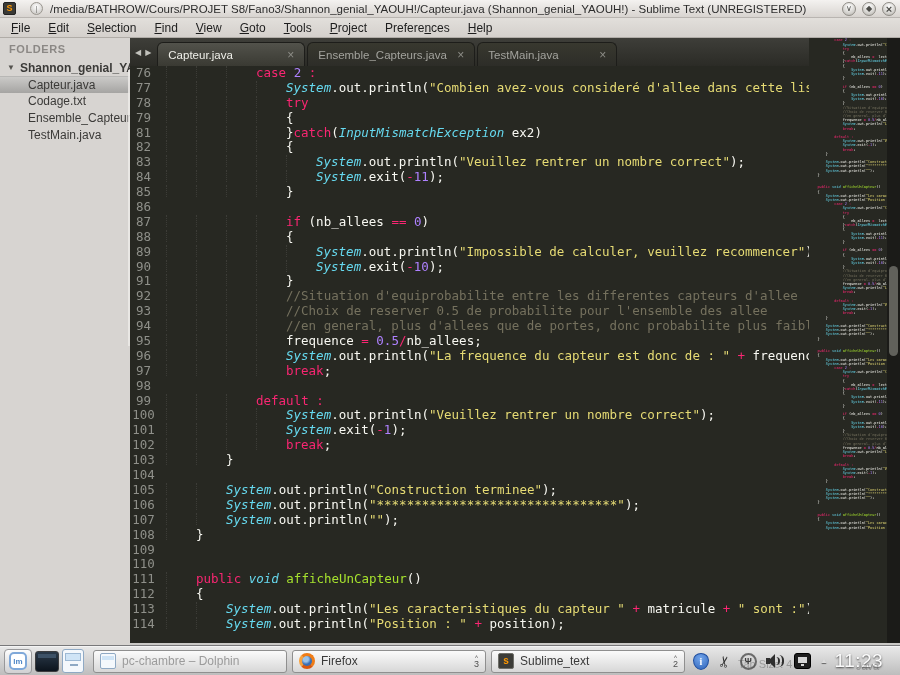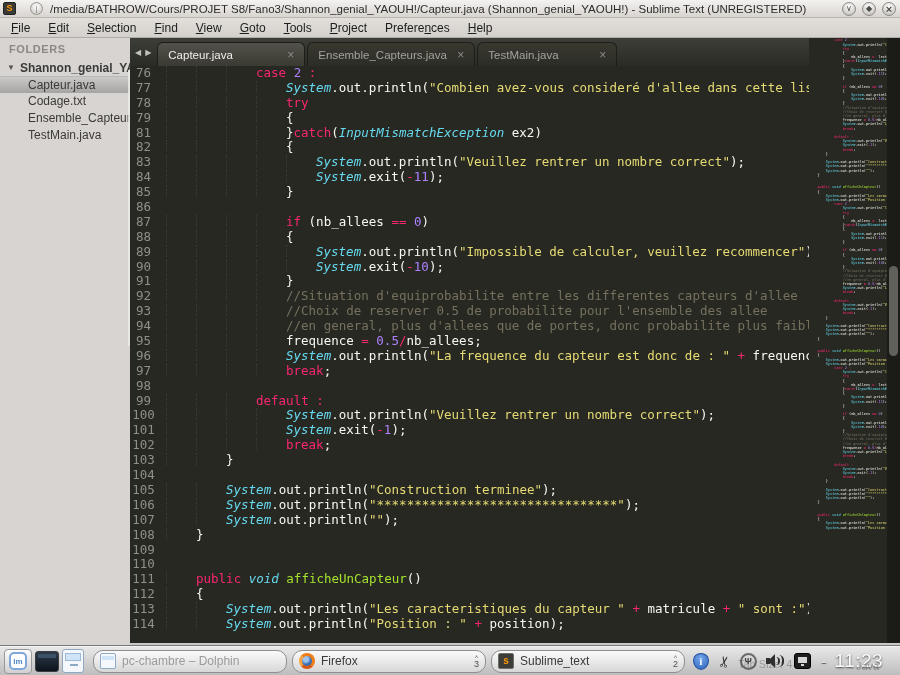--- a/index.html
+++ b/index.html
@@ -93,21 +93,21 @@
     color:#4f87c7; font-size:8px; font-weight:bold; display:flex; align-items:center; justify-content:center; }
   .term-icon { width:24px; height:21px; border-radius:3px; background:linear-gradient(#2b3a4a,#0c141d);
     border:1px solid #3c3c3e; position:relative; }
   .term-icon:before { content:""; position:absolute; left:2px; top:2px; right:2px; height:4px; background:#3d5166; }
   .dolphin-icon { width:22px; height:24px; border-radius:3px; background:#f4f8fc; border:1px solid #8fa9c4; position:relative; }
   .dolphin-icon:before { content:""; position:absolute; left:2px; top:3px; right:2px; height:6px;
     background:#cfe4f6; border:1px solid #9db9d4; }
   .dolphin-icon:after { content:""; position:absolute; left:7px; top:14px; width:8px; height:2px; background:#8fa9c4; }
 
   .task-list { display:flex; gap:5px; margin-left:6px; }
-  .task { width:194px; height:23px; border:1px solid #8f8f8f; border-radius:10px;
+  .task { width:194px; height:23px; border:1px solid #8f8f8f; border-radius:3px;
     background:linear-gradient(#fbfbfb,#d7d7d7); display:flex; align-items:center; padding:0 6px; }
   .tlabel { font-size:12px; color:#3a3a3a; margin-left:6px; flex:1; white-space:nowrap; overflow:hidden; }
   .task.muted .tlabel { color:#9b9b9b; }
   .ticon { width:16px; height:16px; flex:0 0 16px; }
   .ticon.dolphin { background:#f4f8fc; border:1px solid #8fa9c4; border-radius:2px; position:relative; }
   .ticon.dolphin:before { content:""; position:absolute; left:1px; top:2px; right:1px; height:4px; background:#cfe4f6; }
   .ticon.firefox { border-radius:50%; background:radial-gradient(circle at 38% 32%, #9cc3ea 0 28%, #3a6fb5 55%);
     border:3px solid #ef7c17; border-left-color:#f9a23c; border-bottom-color:#d9570f; }
   .ticon.sublime { background:#3c3c38; border:1px solid #6e6e68; border-radius:2px; color:#ff9800;
     font-size:10px; font-weight:bold; text-align:center; line-height:14px; }

